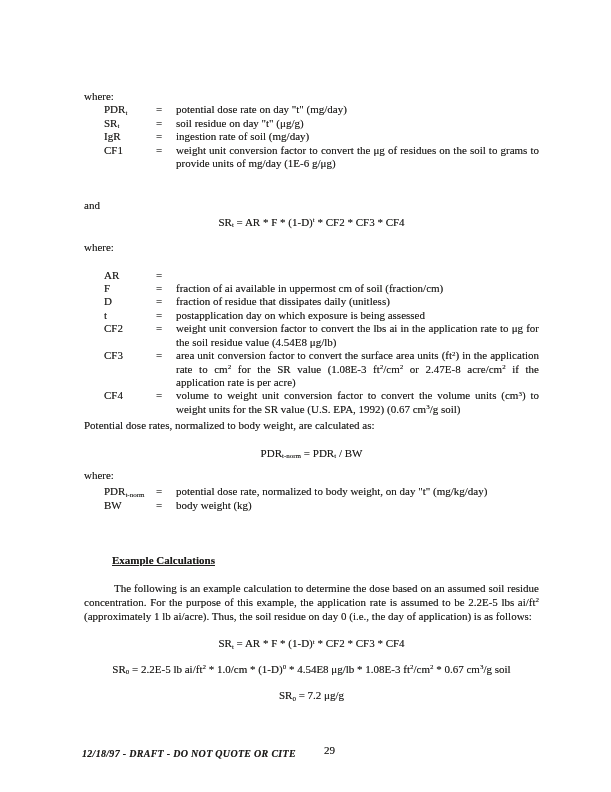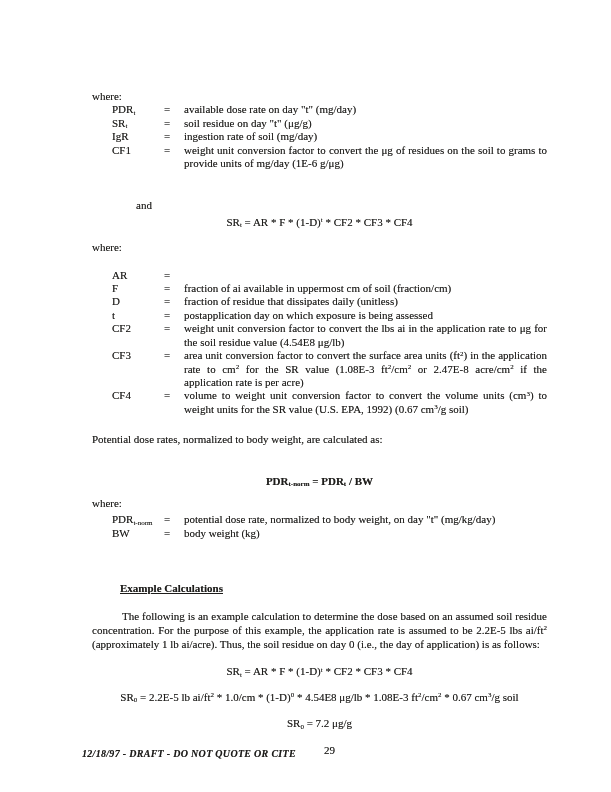--- a/index.html
+++ b/index.html
@@ -7,36 +7,36 @@
     position:relative;
     width:611px; height:792px;
     background:#ffffff;
     overflow:hidden;
     color:#1e1d1b;
     font-family:"Liberation Serif","DejaVu Serif",serif;
     font-size:11px;
     line-height:13.4px;
     text-shadow:0 0 0.4px rgba(30,29,27,0.55);
   }
-  .content { position:absolute; left:92px; top:90px; width:455px; }
+  .content { position:absolute; left:84px; top:90px; width:455px; }
 
   .def-row { display:grid; grid-template-columns:20px 52px 20px 1fr;font-family:Liberation Serif, serif; }
   .def-text { text-align:justify; }
 
   .formula { text-align:center; }
 
   sup { font-size:7px; line-height:0; vertical-align:baseline; position:relative; top:-3.5px; }
   sub { font-size:7px; line-height:0; vertical-align:baseline; position:relative; top:1.5px; }
 
-  .and-label      { margin-top:29px;margin-left:44px; }
+  .and-label      { margin-top:29px; }
   .formula-sr1    { margin-top:3px;  }
   .where-2        { margin-top:12px; }
   .defs-2         { margin-top:14px; }
-  .para-potential { margin-top:17px;  }
-  .formula-pdr    { margin-top:28px;font-weight:bold; }
+  .para-potential { margin-top:3px;  }
+  .formula-pdr    { margin-top:14px; }
   .where-3        { margin-top:9px;  }
   .defs-3         { margin-top:3px;  }
   .heading-example {
     margin-top:42px; margin-left:28px;
     font-weight:bold; text-decoration:underline;
   }
   .para-example {
     margin-top:13px; text-align:justify; text-indent:30px; line-height:14.3px;
   }
   .formula-sr2    { margin-top:14px; }
@@ -54,21 +54,21 @@
 
 <div class="page">
   <div class="content">
 
     <div>where:</div>
     <div>
       <div class="def-row">
         <span></span>
         <span class="def-term">PDR<sub>t</sub></span>
         <span class="def-eq">=</span>
-        <span class="def-text">available dose rate on day "t" (mg/day)</span>
+        <span class="def-text">potential dose rate on day "t" (mg/day)</span>
       </div>
       <div class="def-row">
         <span></span>
         <span class="def-term">SR<sub>t</sub></span>
         <span class="def-eq">=</span>
         <span class="def-text">soil residue on day "t" (μg/g)</span>
       </div>
       <div class="def-row">
         <span></span>
         <span class="def-term">IgR</span>

